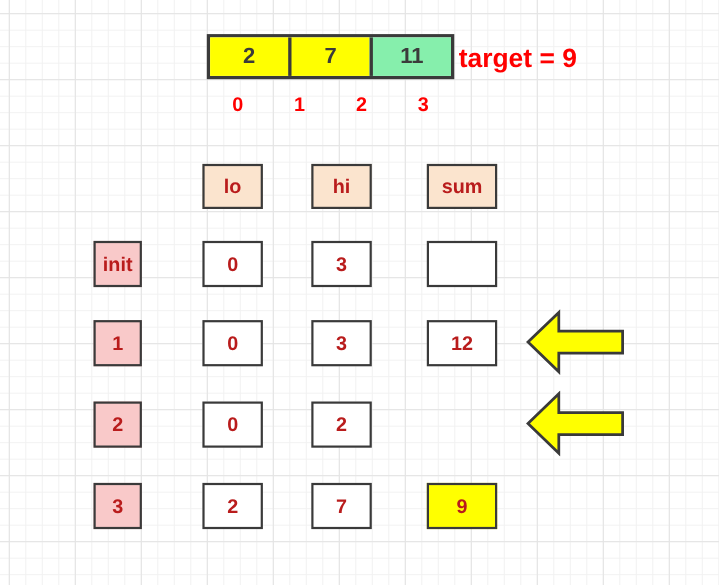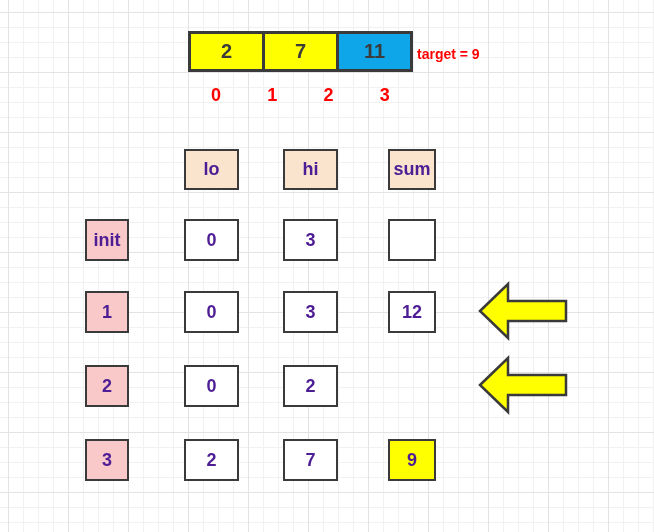--- a/index.html
+++ b/index.html
@@ -22,49 +22,49 @@
   }
   
   .array{
     position:absolute;left:188px;top:31px;width:225px;height:41px;
     box-sizing:border-box;border:3px solid #3a3a3a;display:flex;
     background:#ffffff;
   }
   .acell{
     flex:1;display:flex;align-items:center;justify-content:center;
     font-size:20px;color:#3b3b3b;border-left:3px solid #3a3a3a;
-    background:#0ea5e9;
+    background:#86efac;
   }
   .acell:first-child{border-left:none;}
   .acell.yellow{background:#ffff00;}
   .target{
     position:absolute;left:417px;top:42px;height:24px;display:flex;align-items:center;
-    color:#ff0000;font-size:14px;white-space:nowrap;
+    color:#ff0000;font-size:24px;white-space:nowrap;
   }
   .indices{
     position:absolute;left:188px;top:84px;width:225px;height:22px;display:flex;
   }
   .indices span{
     flex:1;text-align:center;color:#ff0000;font-size:18px;line-height:22px;
   }
   
   .box{
     position:absolute;height:42px;box-sizing:border-box;
     border:2.5px solid #3a3a3a;background:#ffffff;
     display:flex;align-items:center;justify-content:center;
-    font-size:18px;color:#4c1d95;
+    font-size:18px;color:#b91c1c;
   }
   .peach{background:#fbe4ce;}
   .pink{background:#f9c9c9;}
   .yellowbg{background:#ffff00;}
   
   .col-label{left:85px;width:44px;}
   .col-lo{left:184px;width:55px;}
   .col-hi{left:283px;width:55px;}
-  .col-sum{left:388px;width:48px;}
+  .col-sum{left:388px;width:64px;}
   
   .row-h{top:149px;height:41px;}
   .row-0{top:219px;}
   .row-1{top:291px;}
   .row-2{top:365px;}
   .row-3{top:439px;}
   .arrow{position:absolute;left:478px;width:90px;height:60px;}
   .arrow-1{top:281px;}
   .arrow-2{top:355px;}
 </style>

